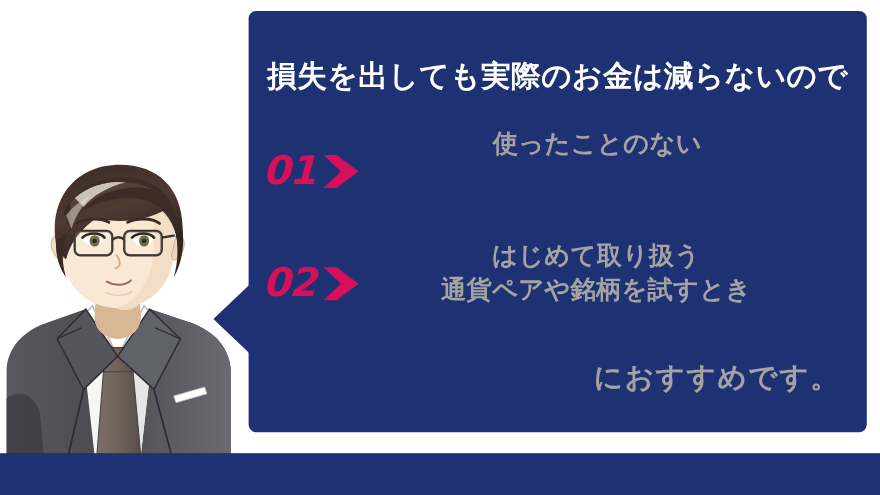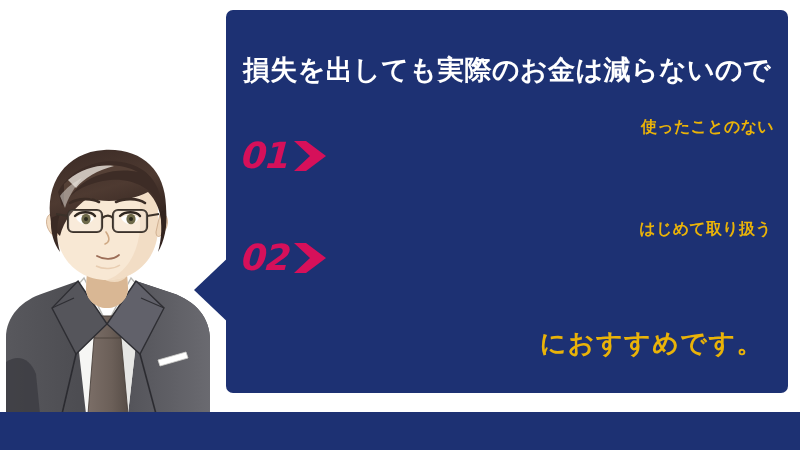--- a/index.html
+++ b/index.html
@@ -127,40 +127,40 @@
     width: 36px;
     height: 34px;
   }
   .marker-arrow svg { display: block; }
 
   .item-text {
     position: absolute;
     left: 86px;
     top: 0;
     width: 476px;
-    color: #eab308;
-    font-size: 16px;
+    color: #a3a3a3;
+    font-size: 23px;
     font-weight: bold;
     line-height: 1.35;
-    text-align: right;
+    text-align: center;
     letter-spacing: 0.3px;
   }
   .item-01 .item-text { padding-right: 14px; box-sizing: border-box; }
   .item-02 .item-text { padding-right: 16px; box-sizing: border-box; }
   .item-text .l2 { letter-spacing: 0.2px; }
 
   .closing {
     position: absolute;
     left: 0;
     top: 316px;
     width: 562px;
     padding-right: 24px;
     box-sizing: border-box;
     text-align: right;
-    color: #eab308;
+    color: #a3a3a3;
     font-size: 26px;
     font-weight: bold;
     letter-spacing: 1.5px;
     white-space: nowrap;
   }
 </style>
 </head>
 <body>
 
 <div id="stage">
@@ -302,20 +302,21 @@
         <div class="marker">
           <span class="marker-num">02</span>
           <span class="marker-arrow">
             <svg width="36" height="34" viewBox="0 0 36 34" xmlns="http://www.w3.org/2000/svg">
               <path d="M2 2 L18 17 L2 32 L14 32 L34 17 L14 2 Z" fill="#d6105a"></path>
             </svg>
           </span>
         </div>
         <div class="item-text">
           <div class="l1">はじめて取り扱う</div>
+          <div class="l2">通貨ペアや銘柄を試すとき</div>
         </div>
       </div>
 
       <div class="closing">におすすめです。</div>
     </div>
   </div>
 
   <div class="bottom-band"></div>
 
 </div>

